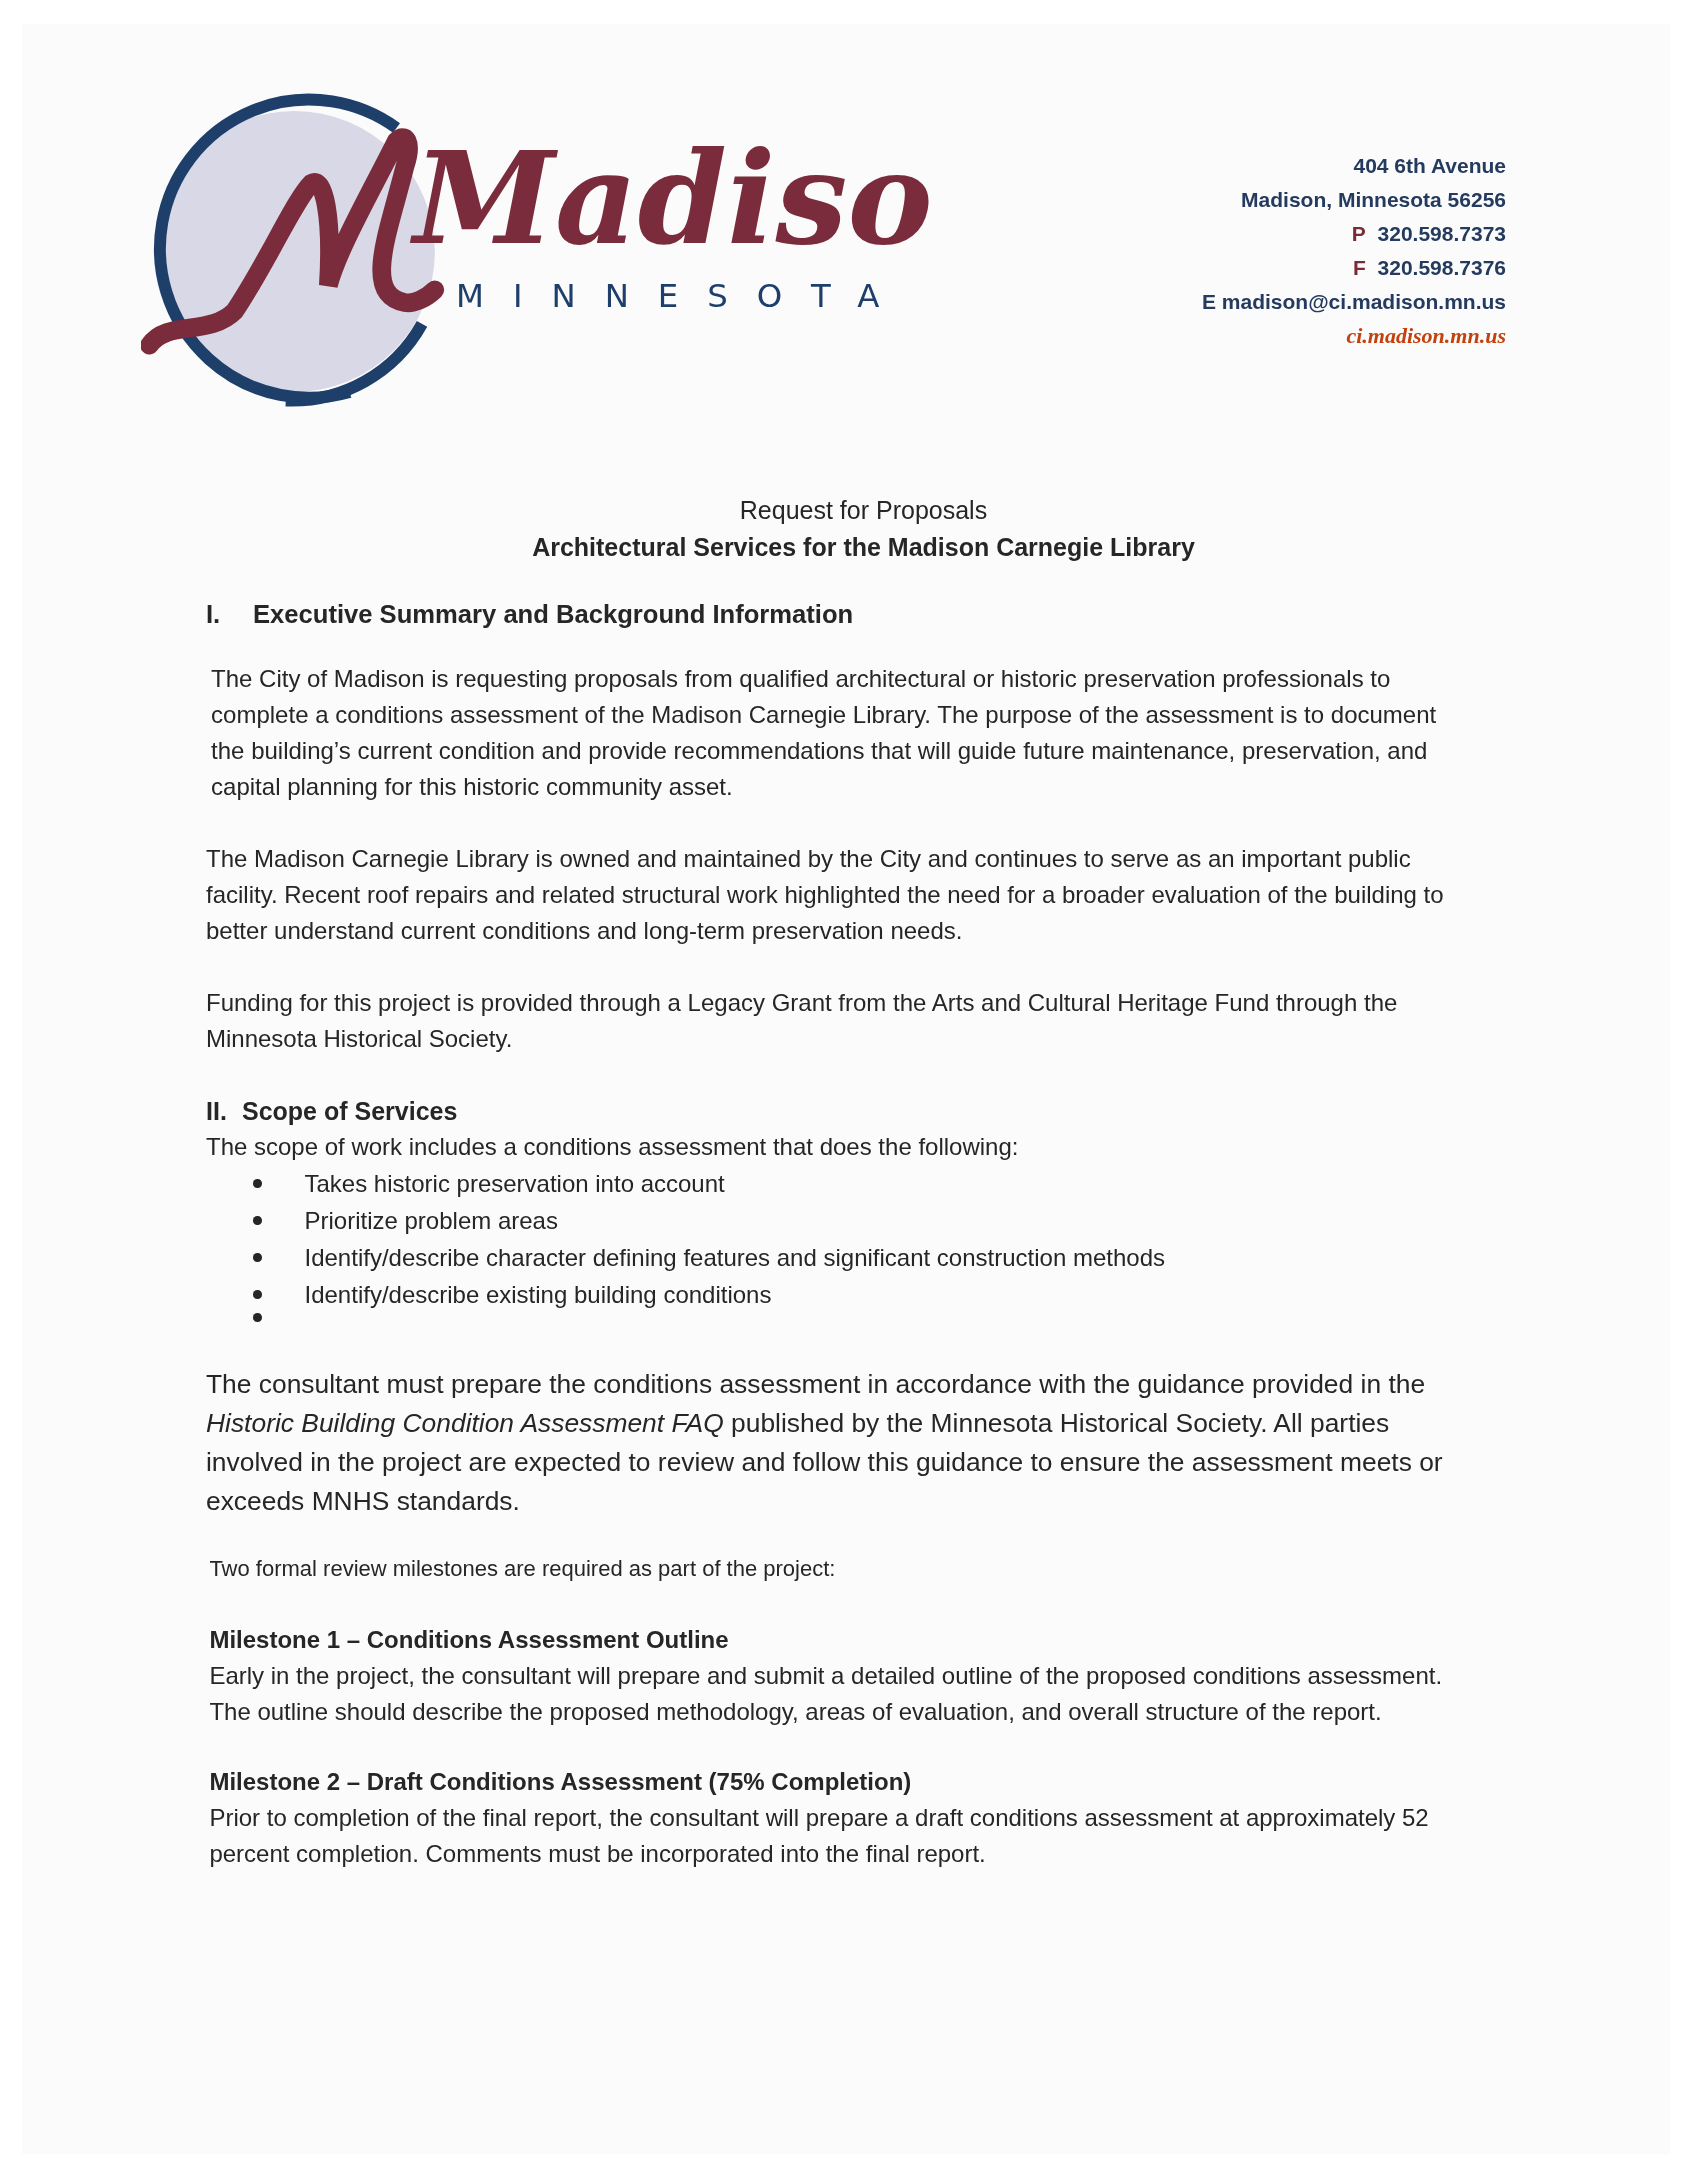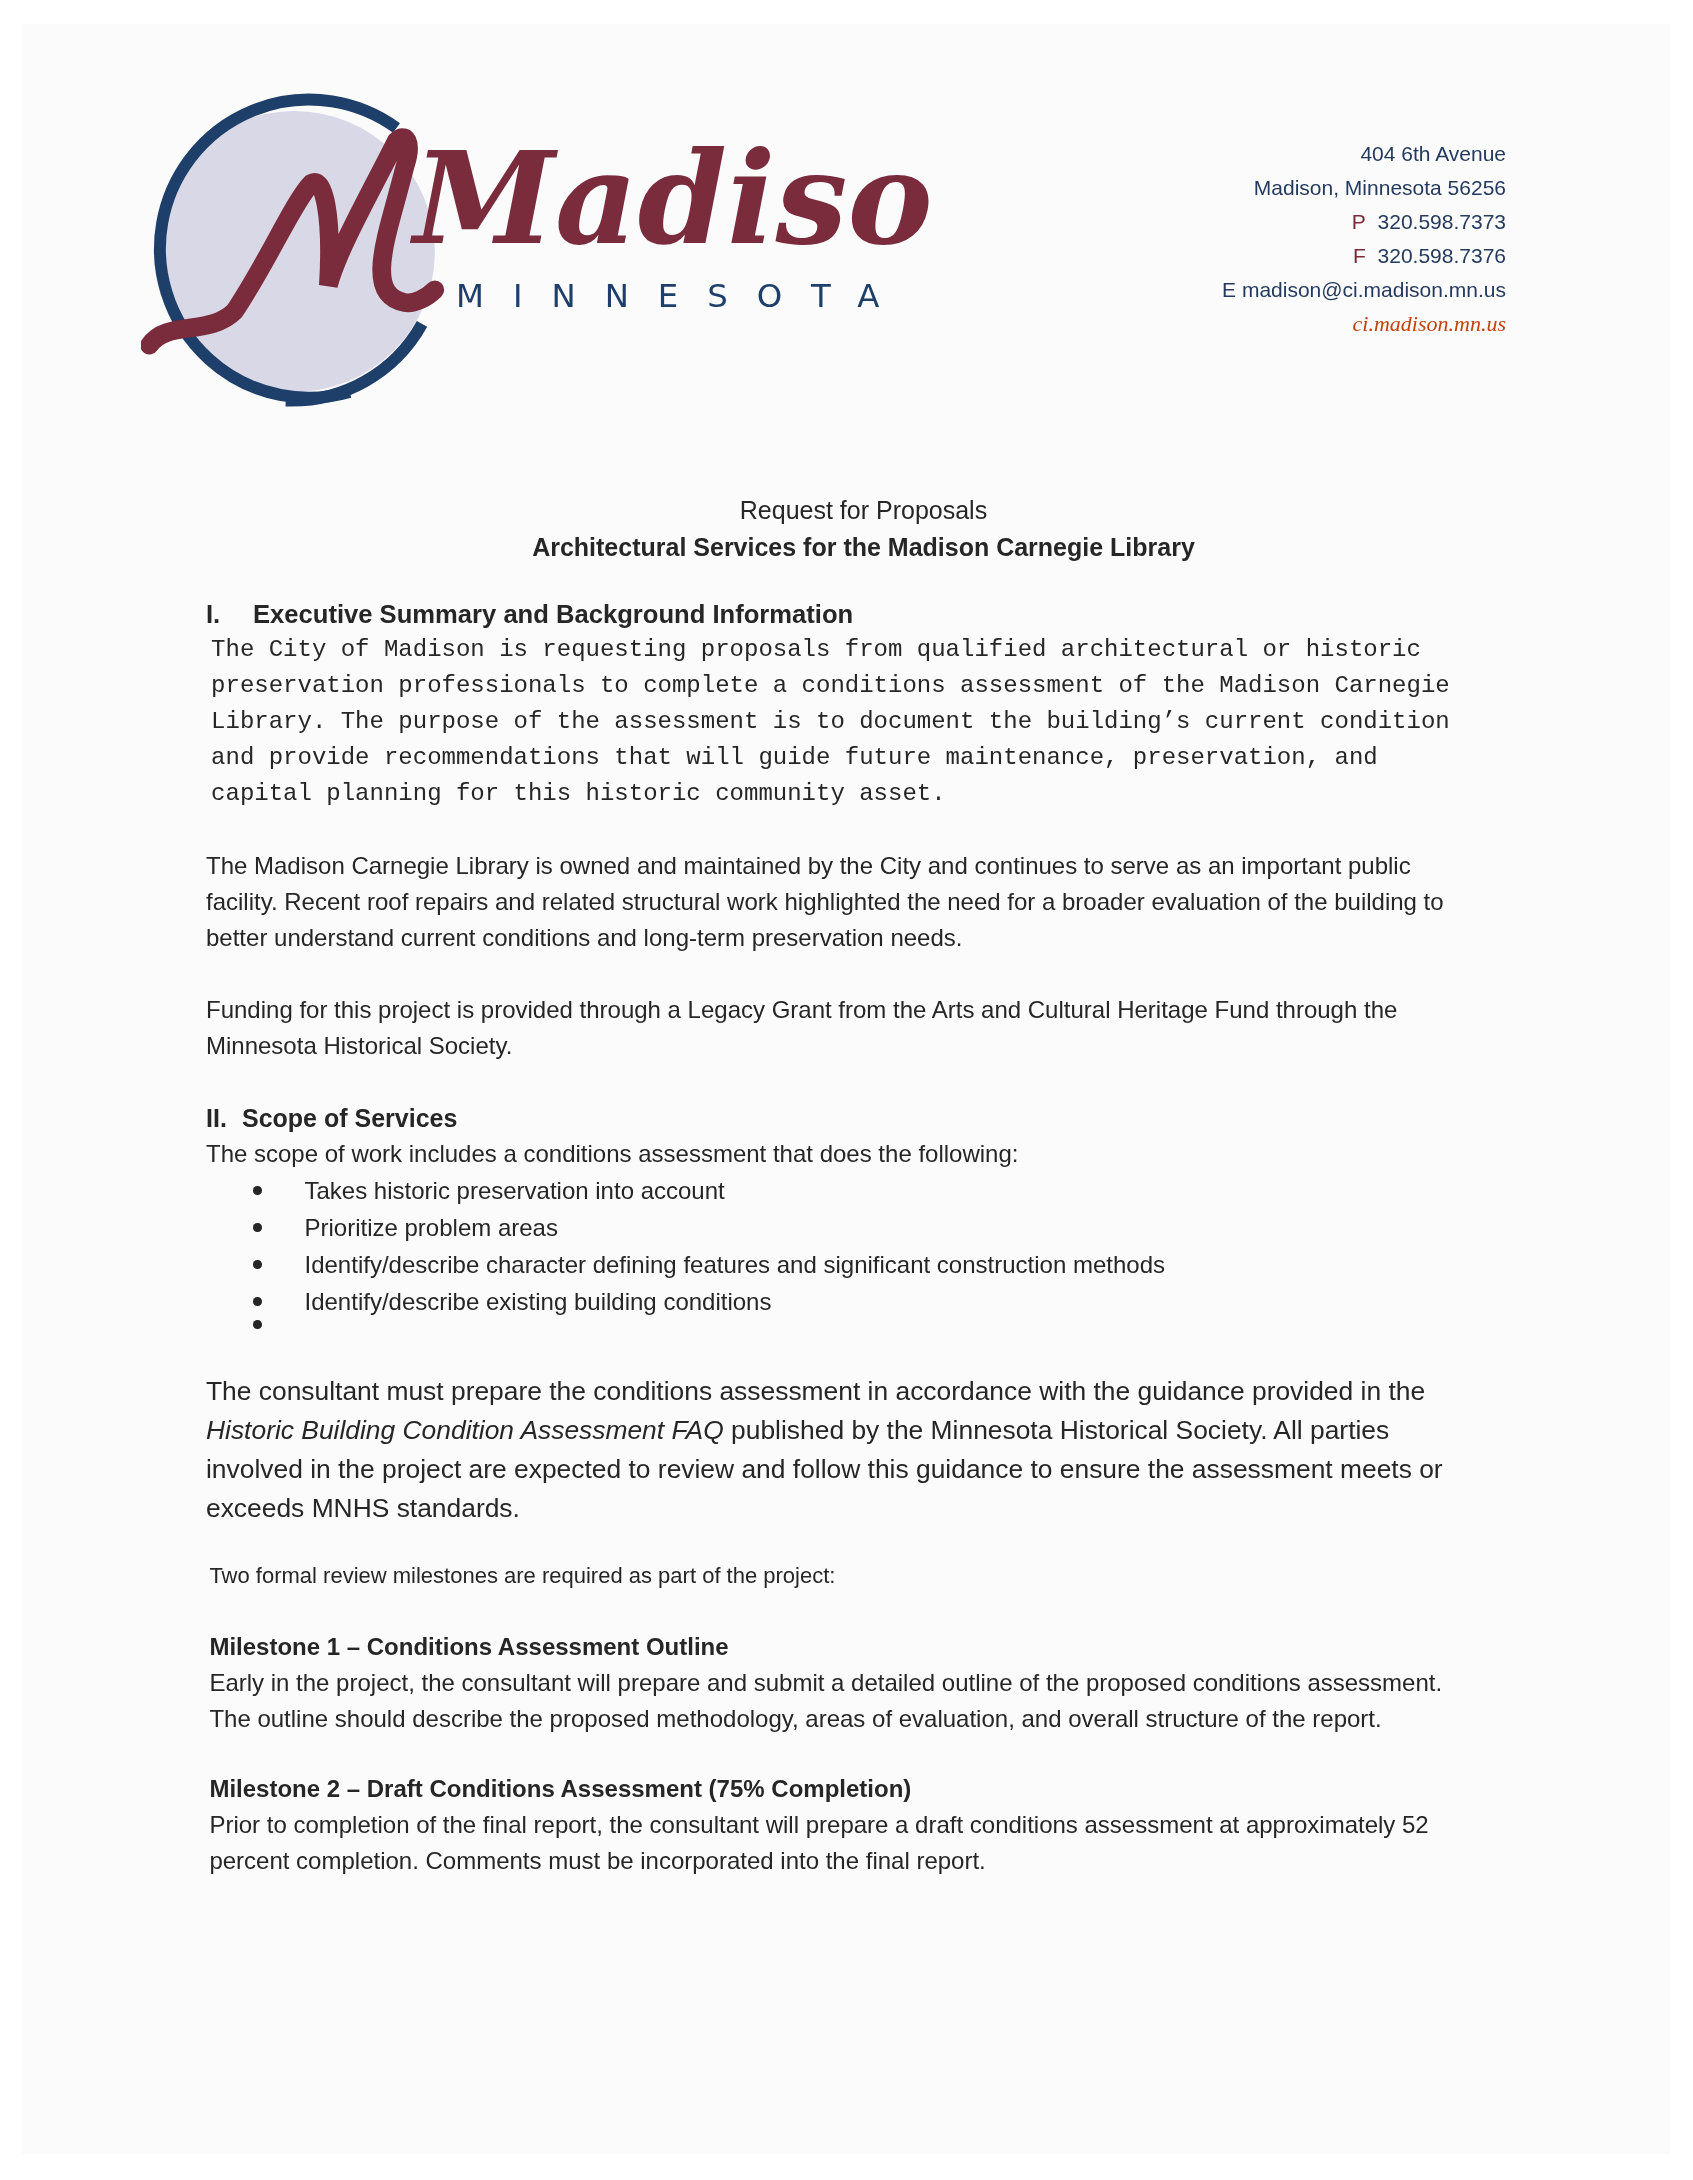--- a/index.html
+++ b/index.html
@@ -6,33 +6,33 @@
   body {
     width: 1693px; height: 2181px; background: #ffffff; position: relative; overflow: hidden;
     font-family: "Liberation Sans", "DejaVu Sans", sans-serif; color: #262626;
   }
   .sheet {
     position: absolute; left: 22px; top: 24px; width: 1648px; height: 2130px;
     background: #fbfbfb;
   }
   .logo { position: absolute; left: 141px; top: 81px; width: 792px; height: 341px; }
   .address {
-    position: absolute; right: 187px; top: 137px; text-align: right;
-    font-size: 21px; line-height: 34px; color: #243a5e;
+    position: absolute; right: 187px; top: 149px; text-align: right;
+    font-size: 21px; line-height: 34px; color: #243a5e; font-weight: bold;
   }
   .address .lbl { color: #7a2c36; }
   .address .web { font-family: "Liberation Serif", "DejaVu Serif", serif; font-style: italic; color: #c2410c; font-size: 22px; }
   .titleblock { position: absolute; left: 0; width: 1693px; top: 492px; text-align: center; }
   .t1 { font-size: 25px; line-height: 37px; color: #262626; padding-left: 34px; }
   .t2 { font-size: 25px; line-height: 37px; font-weight: bold; padding-left: 34px; }
   .content { position: absolute; left: 206px; top: 596px; width: 1261px; }
   .h1 { font-size: 25.6px; font-weight: bold; line-height: 36px; margin: 0; display:flex; }
   .h1 .num { width: 47px; display:inline-block; }
   p { margin: 0; font-size: 24px; line-height: 36px; }
-  .p1 { padding-left: 5.1px; font-family: Liberation Mono, monospace; }
+  .p1 { margin-top: 29px; padding-left: 5.1px; }
   .p2 { margin-top: 36px; }
   .p3 { margin-top: 36px; }
   .h2 { margin-top: 36px; font-size: 25px; font-weight: bold; line-height: 36px; display:flex; }
   .h2 .num { width: 36px; display:inline-block; }
   ul.bullets { list-style: none; margin: 0; padding: 0 0 0 47px; }
   ul.bullets li { font-size: 24px; line-height: 37px; display: flex; align-items: center; }
   ul.bullets li .dot { width: 8.5px; height: 8.5px; border-radius: 50%; background: #262626; margin-right: 43px; flex: none; }
   .big { margin-top: 43px; font-size: 26.4px; line-height: 39px; }
   .big em { font-style: italic; }
   .p-two { margin-top: 31px; font-size: 22px; line-height: 34px; padding-left: 3.4px;}

